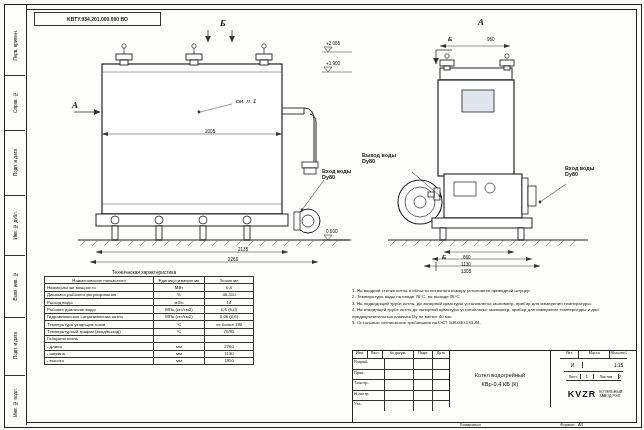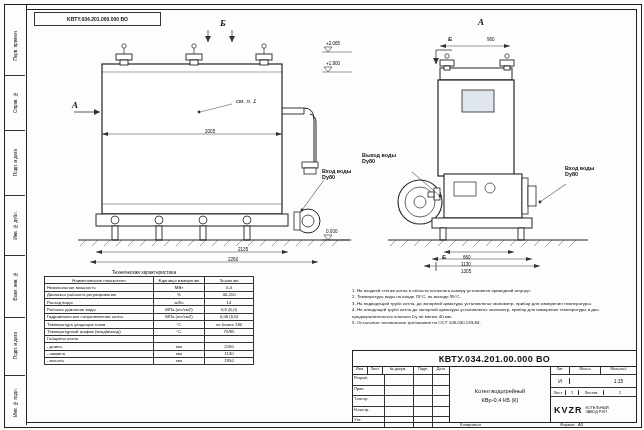--- a/index.html
+++ b/index.html
@@ -370,23 +370,20 @@
   <div class="abs notes" style="left:352px;top:288px;width:278px;">
     <div>1. На входной стенке котла в области поточного камеру установлен приводной штуцер.</div>
     <div>2. Температура воды на входе 70°С, на выходе 95°С.</div>
     <div>3. На подводящей трубе котла, до запорной арматуры установлены: манометр, прибор для измерения температуры.</div>
     <div>4. На отводящей трубе котла до запорной арматуры установлены: манометр, прибор для измерения температуры и два предохранительных клапана  Dy не менее 40 мм.</div>
     <div>5. Остальные технические требования по ОСТ  108.030.133-84.</div>
   </div>
 
   <div class="abs" style="left:352px;top:350px;width:283px;height:71px;border:1.2px solid #222;">
 
-    <div style="height:15px;border-bottom:1px solid #222;display:flex;align-items:center;justify-content:center;">
-      <span class="title-big">КВТУ.034.201.00.000 ВО</span>
-    </div>
 
     <div style="display:flex;height:56px;">
 
       <div style="width:96px;border-right:1px solid #222;">
         <div style="display:flex;height:7px;border-bottom:0.6px solid #333;font-size:3.8px;text-align:center;">
           <div style="width:14px;border-right:0.6px solid #333;">Изм.</div>
           <div style="width:14px;border-right:0.6px solid #333;">Лист</div>
           <div style="width:30px;border-right:0.6px solid #333;">№ докум.</div>
           <div style="width:18px;border-right:0.6px solid #333;">Подп.</div>
           <div style="flex:1;">Дата</div>
@@ -421,21 +418,21 @@
           <div style="width:18px;border-right:0.6px solid #333;"></div>
           <div style="flex:1;"></div>
         </div>
       </div>
 
       <div style="width:100px;border-right:1px solid #222;display:flex;flex-direction:column;align-items:center;justify-content:center;font-size:5.6px;">
         <div>Котел водогрейный</div>
         <div style="margin-top:3px;">КВр-0,4  КБ  (К)</div>
       </div>
 
-      <div style="flex:1;display:flex;flex-direction:column;">
+      <div style="flex:1;display:flex;flex-direction:column;align-items:center;">
         <div style="display:flex;height:7px;border-bottom:0.6px solid #333;font-size:3.8px;text-align:center;">
           <div style="width:18px;border-right:0.6px solid #333;">Лит.</div>
           <div style="width:30px;border-right:0.6px solid #333;">Масса</div>
           <div style="flex:1;">Масштаб</div>
         </div>
         <div style="display:flex;height:12px;border-bottom:0.6px solid #333;font-size:5px;text-align:center;align-items:center;">
           <div style="width:18px;border-right:0.6px solid #333;">И</div>
           <div style="width:30px;border-right:0.6px solid #333;"></div>
           <div style="flex:1;">1:15</div>
         </div>

